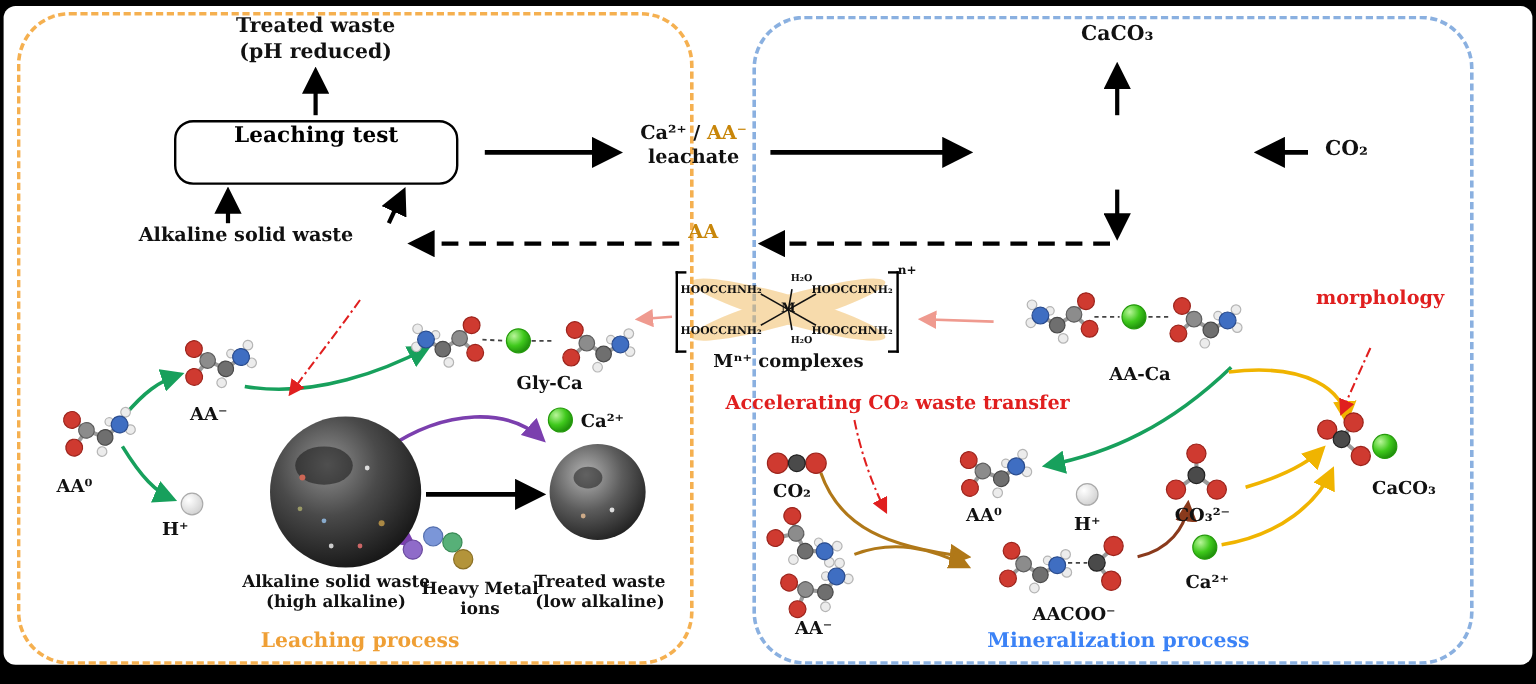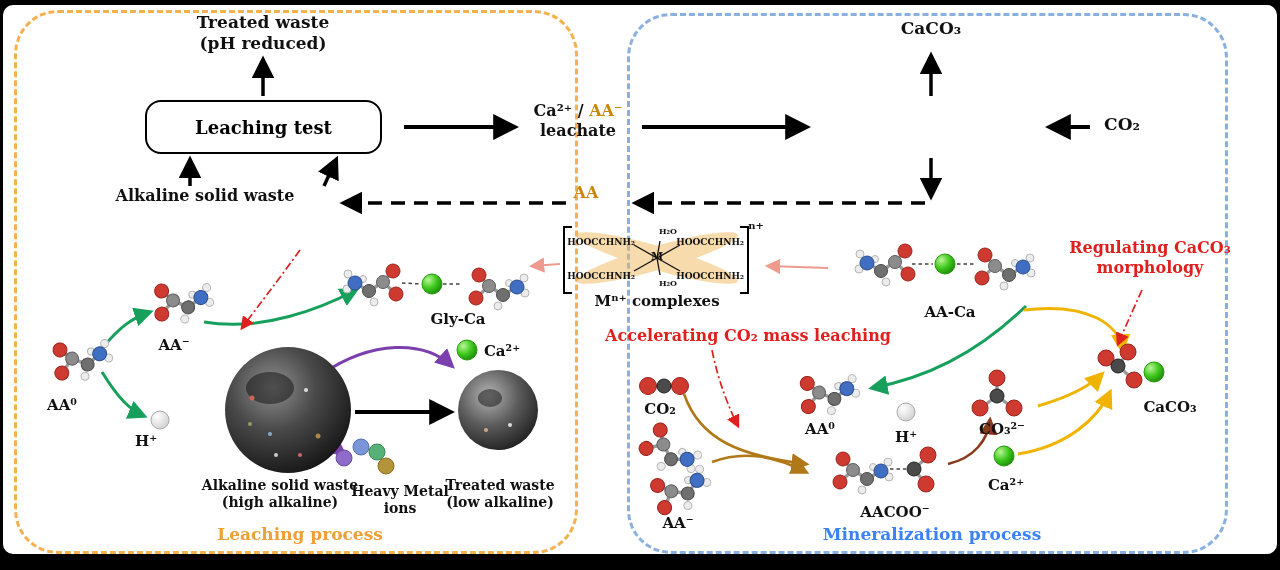--- a/index.html
+++ b/index.html
@@ -13,21 +13,21 @@
   .panel-right { left:627px; top:13px; width:601px; height:541px; border-color:#8ab0e0; }
   .overlay { position:absolute; left:0; top:0; }
   .lbl { position:absolute; transform:translateX(-50%); font-weight:bold; color:#111;
          text-align:center; line-height:1.22; white-space:nowrap; }
   .s17{font-size:17px;} .s16{font-size:16px;} .s15{font-size:15px;} .s14{font-size:14px;}
   .s11{font-size:11px;} .s10{font-size:10px;} .s9{font-size:9px;} .s8{font-size:8px;}
   .red{color:#e01f1f;} .gold{color:#c8860a;}
   .proc { font-weight:bold; font-size:17px; }
   .proc-left{ color:#ef9f35; } .proc-right{ color:#3b82f6; }
   .testbox { position:absolute; height:54px; border:2.5px solid #000; border-radius:16px;
-             background:#fff; display:flex; align-items:center; justify-content:center;
+             background:#fff; display:flex; justify-content:center;
              font-size:18px; font-weight:bold; }
   .bracket { position:absolute; width:9px; height:68px; border-color:#000; border-style:solid; }
   .ab  { stroke:#000; stroke-width:3.5; fill:none; }
   .ab4 { stroke:#000; stroke-width:4;   fill:none; }
   .ad  { stroke:#000; stroke-width:3.5; fill:none; stroke-dasharray:14 9; }
   .ag  { stroke:#17a05c; stroke-width:3; fill:none; }
   .ap  { stroke:#7b3fae; stroke-width:3; fill:none; }
   .ay  { stroke:#f0b400; stroke-width:3; fill:none; }
   .abr { stroke:#b07818; stroke-width:2.6; fill:none; }
   .adb { stroke:#8a3a1c; stroke-width:2.6; fill:none; }
@@ -312,25 +312,24 @@
   <div class="lbl s9" style="left:710px; top:237px;">HOOCCHNH₂</div>
   <div class="lbl s9" style="left:710px; top:271px;">HOOCCHNH₂</div>
   <div class="lbl s8" style="left:668px; top:227px;">H₂O</div>
   <div class="lbl s8" style="left:668px; top:279px;">H₂O</div>
   <div class="lbl s11" style="left:657px; top:250px;">M</div>
   <div class="lbl s15" style="left:657px; top:292px;">Mⁿ⁺ complexes</div>
 
   <div class="lbl s17" style="left:931px; top:18px;">CaCO₃</div>
   <div class="lbl s17" style="left:1122px; top:114px;">CO₂</div>
   <div class="lbl s16 red" style="left:1150px; top:238px;">
-    <div>Regulating CaCO₃</div>
     <div>morphology</div>
   </div>
   <div class="lbl s15" style="left:950px; top:303px;">AA-Ca</div>
-  <div class="lbl s16 red" style="left:748px; top:326px;">Accelerating CO₂ mass leaching</div>
+  <div class="lbl s16 red" style="left:748px; top:326px;">Accelerating CO₂ waste transfer</div>
   <div class="lbl s15" style="left:660px; top:400px;">CO₂</div>
   <div class="lbl s15" style="left:820px; top:420px;">AA⁰</div>
   <div class="lbl s15" style="left:906px; top:428px;">H⁺</div>
   <div class="lbl s15" style="left:678px; top:514px;">AA⁻</div>
   <div class="lbl s15" style="left:895px; top:503px;">AACOO⁻</div>
   <div class="lbl s15" style="left:1002px; top:420px;">CO₃²⁻</div>
   <div class="lbl s15" style="left:1006px; top:476px;">Ca²⁺</div>
   <div class="lbl s15" style="left:1170px; top:398px;">CaCO₃</div>
   <div class="lbl proc proc-right" style="left:932px; top:524px;">Mineralization process</div>
 </div>

